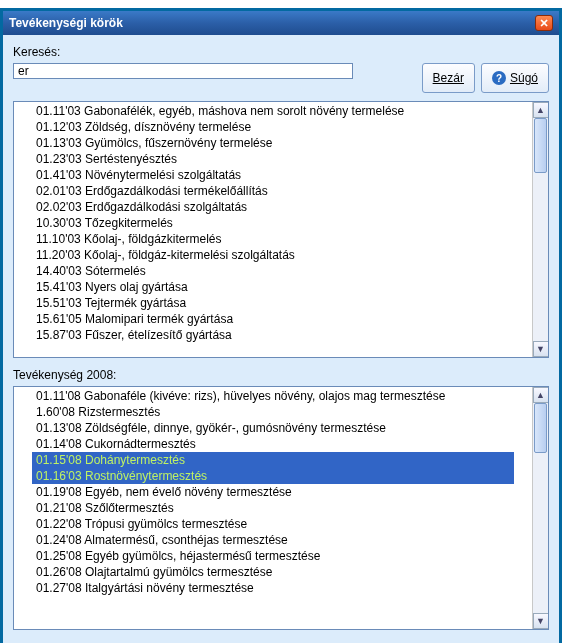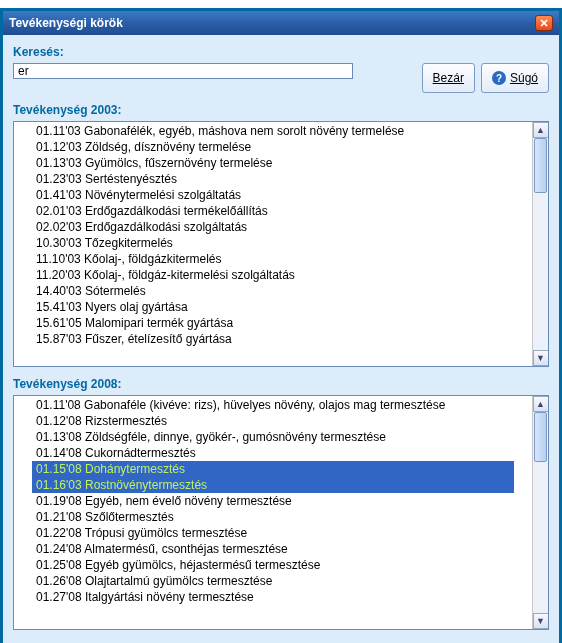--- a/index.html
+++ b/index.html
@@ -37,23 +37,23 @@
     cursor:pointer;
   }
   .content {
     flex:1;
     padding: 8px 10px 10px 10px;
     display:flex;
     flex-direction:column;
     overflow:hidden;
   }
   .label {
-    font-weight:bold;
-    font-size:12px;
-    color:#0369a1;
+    font-weight:normal;
+    font-size:12px;
+    color:#000000;
     margin: 2px 0 4px 0;
   }
   .search-row {
     display:flex;
     align-items:flex-start;
     gap:10px;
     margin-bottom:8px;
   }
   .search-input {
     flex:0 0 340px;
@@ -156,52 +156,52 @@
         <button class="btn">
           <span><span class="u">Bezár</span></span>
         </button>
         <button class="btn">
           <span class="help-icon">?</span>
           <span><span class="u">Súgó</span></span>
         </button>
       </div>
     </div>
 
-    <div class="label">Tevékenység 2003:</div>
     <div class="listbox" style="flex:1.05" id="lb2003">
       <div class="list-inner" id="list2003">
           <div class="row">01.11'03 Gabonafélék, egyéb, máshova nem sorolt növény termelése</div>
           <div class="row">01.12'03 Zöldség, dísznövény termelése</div>
           <div class="row">01.13'03 Gyümölcs, fűszernövény termelése</div>
           <div class="row">01.23'03 Sertéstenyésztés</div>
           <div class="row">01.41'03 Növénytermelési szolgáltatás</div>
           <div class="row">02.01'03 Erdőgazdálkodási termékelőállítás</div>
           <div class="row">02.02'03 Erdőgazdálkodási szolgáltatás</div>
           <div class="row">10.30'03 Tőzegkitermelés</div>
           <div class="row">11.10'03 Kőolaj-, földgázkitermelés</div>
           <div class="row">11.20'03 Kőolaj-, földgáz-kitermelési szolgáltatás</div>
           <div class="row">14.40'03 Sótermelés</div>
           <div class="row">15.41'03 Nyers olaj gyártása</div>
+          <div class="row">15.51'03 Tejtermék gyártása</div>
           <div class="row">15.61'05 Malomipari termék gyártása</div>
           <div class="row">15.87'03 Fűszer, ételízesítő gyártása</div>
         </div>
       <div class="scrollbar">
         <div class="sb-btn">▲</div>
         <div class="sb-track">
           <div class="sb-thumb" style="height:55px;top:0;"></div>
         </div>
         <div class="sb-btn">▼</div>
       </div>
     </div>
 
     <div class="label">Tevékenység 2008:</div>
     <div class="listbox" style="flex:1" id="lb2008">
       <div class="list-inner" id="list2008">
           <div class="row">01.11'08 Gabonaféle (kivéve: rizs), hüvelyes növény, olajos mag termesztése</div>
-          <div class="row">01.12'08 Rizstermesztés</div>
+          <div class="row">1.60'08 Rizstermesztés</div>
           <div class="row">01.13'08 Zöldségféle, dinnye, gyökér-, gumósnövény termesztése</div>
           <div class="row">01.14'08 Cukornádtermesztés</div>
           <div class="row sel">01.15'08 Dohánytermesztés</div>
           <div class="row sel">01.16'03 Rostnövénytermesztés</div>
           <div class="row">01.19'08 Egyéb, nem évelő növény termesztése</div>
           <div class="row">01.21'08 Szőlőtermesztés</div>
           <div class="row">01.22'08 Trópusi gyümölcs termesztése</div>
           <div class="row">01.24'08 Almatermésű, csonthéjas termesztése</div>
           <div class="row">01.25'08 Egyéb gyümölcs, héjastermésű termesztése</div>
           <div class="row">01.26'08 Olajtartalmú gyümölcs termesztése</div>

